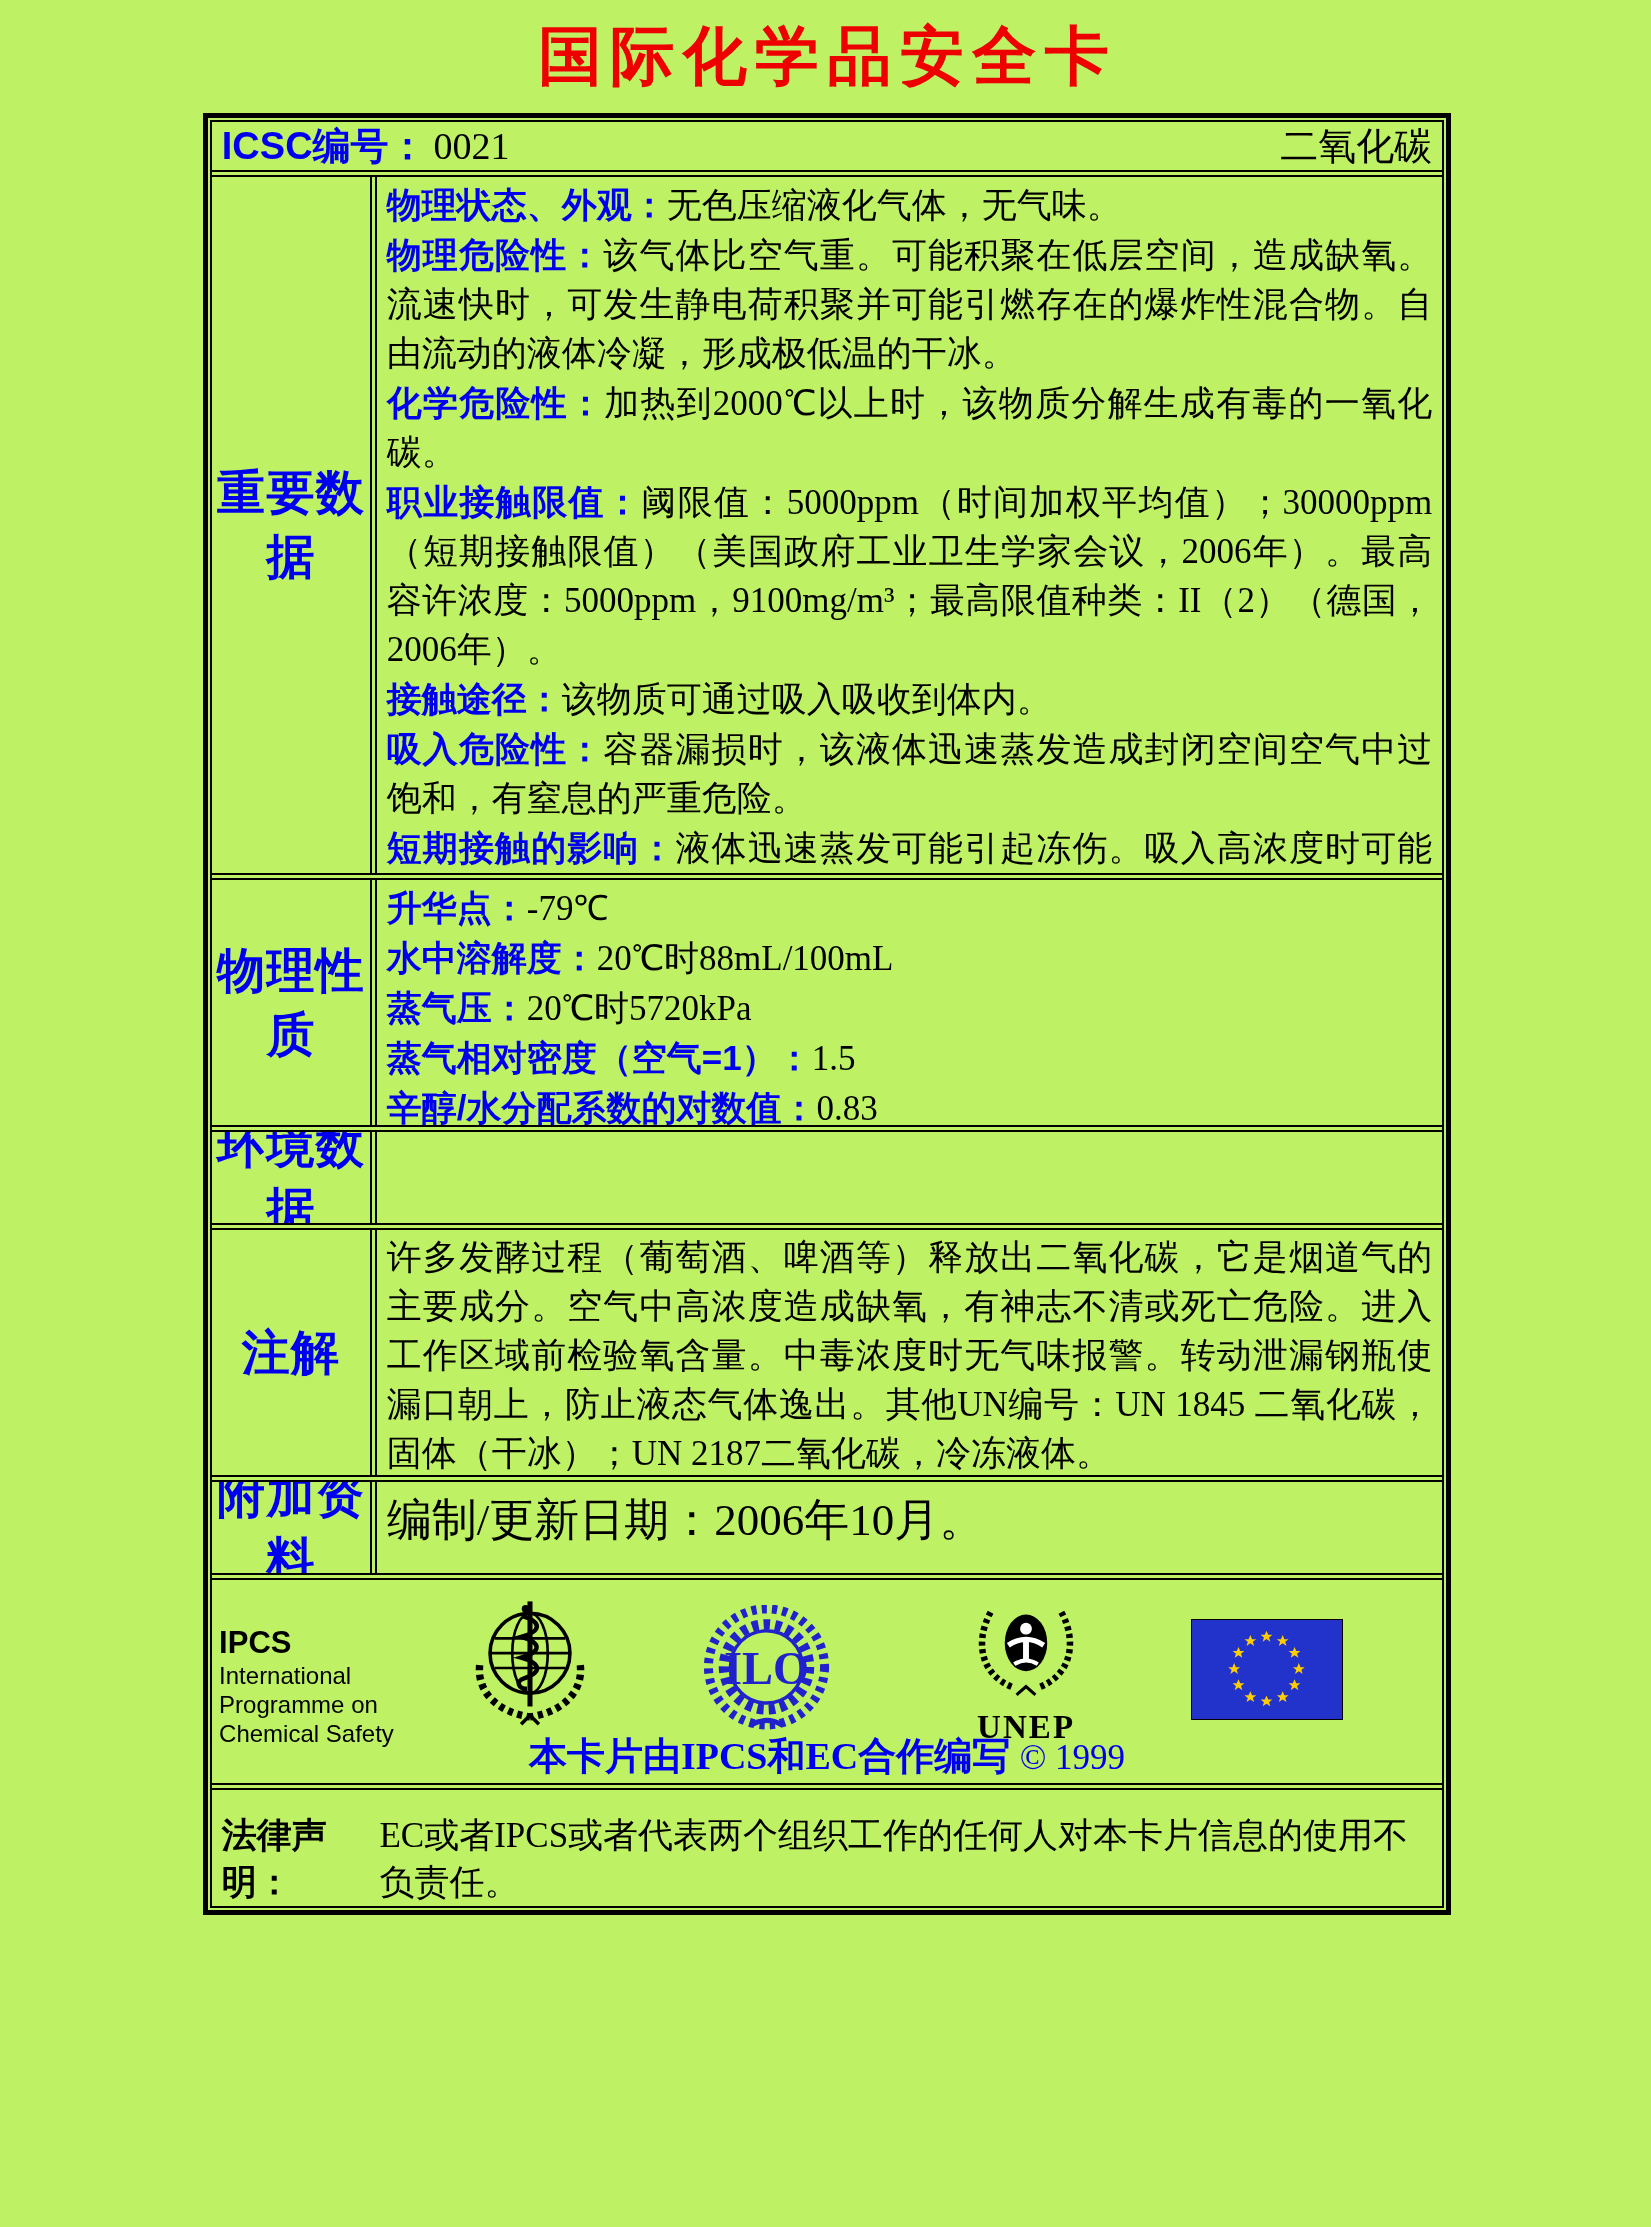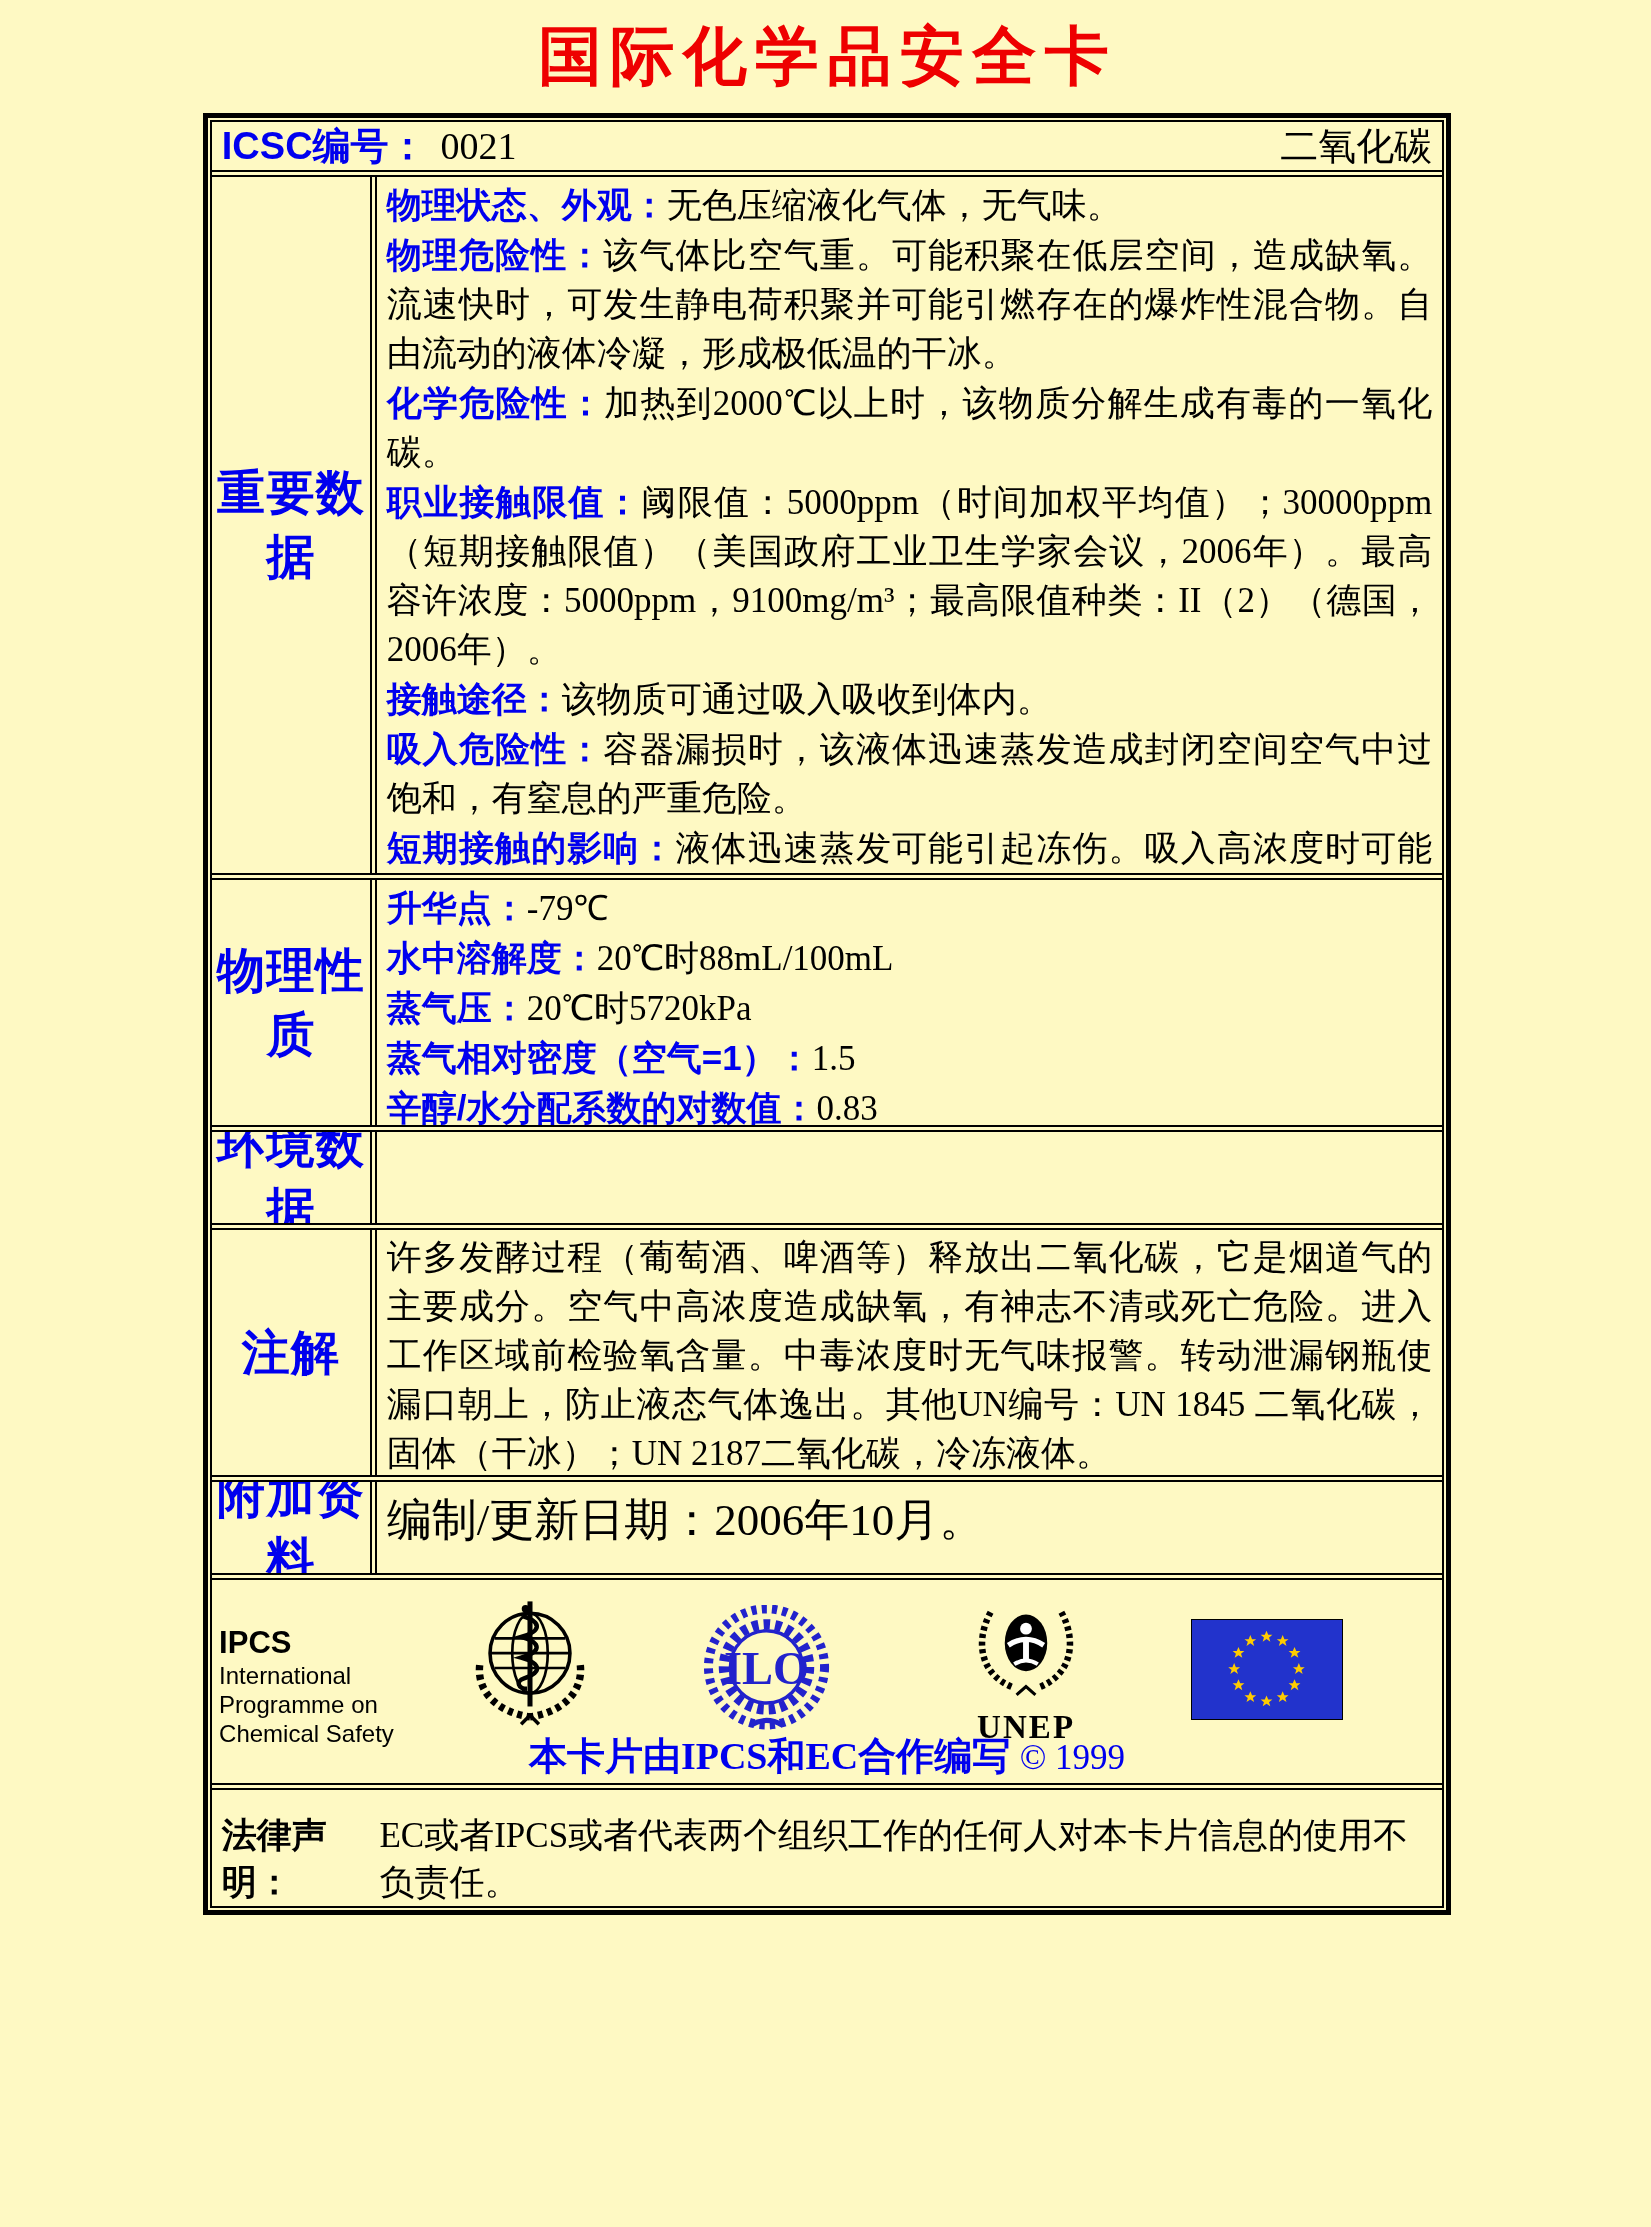--- a/index.html
+++ b/index.html
@@ -1,16 +1,16 @@
 <!DOCTYPE html>
 <html style="font-size:11px"><head>
 <meta charset="utf-8">
 <style>
   html,body{margin:0;padding:0;background:#fff;}
-  .page{position:relative;width:1652px;height:2227px;background:#fef9c3;overflow:hidden;
+  .page{position:relative;width:1652px;height:2227px;background:#bef264;overflow:hidden;
         font-family:"Liberation Serif",serif;color:#000;}
   .title{position:absolute;top:12.5px;left:203px;width:1249px;text-align:center;
          font-size:64px;font-weight:bold;color:#ee0000;letter-spacing:8.4px;
          font-family:"Liberation Serif",serif;}
   
   .card{position:absolute;top:113px;left:203px;width:1238px;border:5.6px solid #000;}
   .card-inner{border:2.1px solid #000;margin:2.1px;}
   .row{display:flex;overflow:hidden;}
   .row + .row{border-top:7px double #000;}
   .h-icsc{height:48px;}
@@ -21,21 +21,21 @@
   .h-add{height:91px;}
   .h-logos{height:203px;position:relative;display:block;}
   .h-legal{height:116px;}
   .cell-label{width:158px;flex:0 0 auto;display:flex;align-items:center;justify-content:center;
               color:#0000ee;font-weight:bold;font-size:48px;letter-spacing:1.4px;
               font-family:"Liberation Sans",sans-serif;text-align:center;}
   .cell-content{flex:1 1 auto;border-left:7px double #000;padding:2.8px 9.7px 0 9.7px;overflow:hidden;}
   .icsc-row{align-items:center;justify-content:space-between;padding:0 9.7px;font-size:38px;}
   .icsc-left{display:flex;align-items:center;}
   .k{color:#0000ee;font-weight:bold;font-family:"Liberation Sans",sans-serif;}
-  .icsc-num{margin-left:14px;}
+  .icsc-num{margin-left:7px;}
   .body-text{font-size:35px;line-height:49px;text-align:justify;}
   .body-text p{margin:0;}
   .phys-text{font-size:35px;line-height:49px;}
   .phys-text p{margin:0;white-space:nowrap;}
   .notes-text{font-size:35px;line-height:49px;text-align:justify;}
   .add-text{font-size:45px;line-height:46px;padding-top:15px;}
   
   .ipcs-block{position:absolute;left:7px;top:45px;font-family:"Liberation Sans",sans-serif;}
   .ipcs-acronym{font-size:31px;font-weight:bold;line-height:36px;}
   .ipcs-line{font-size:24px;line-height:29px;}

